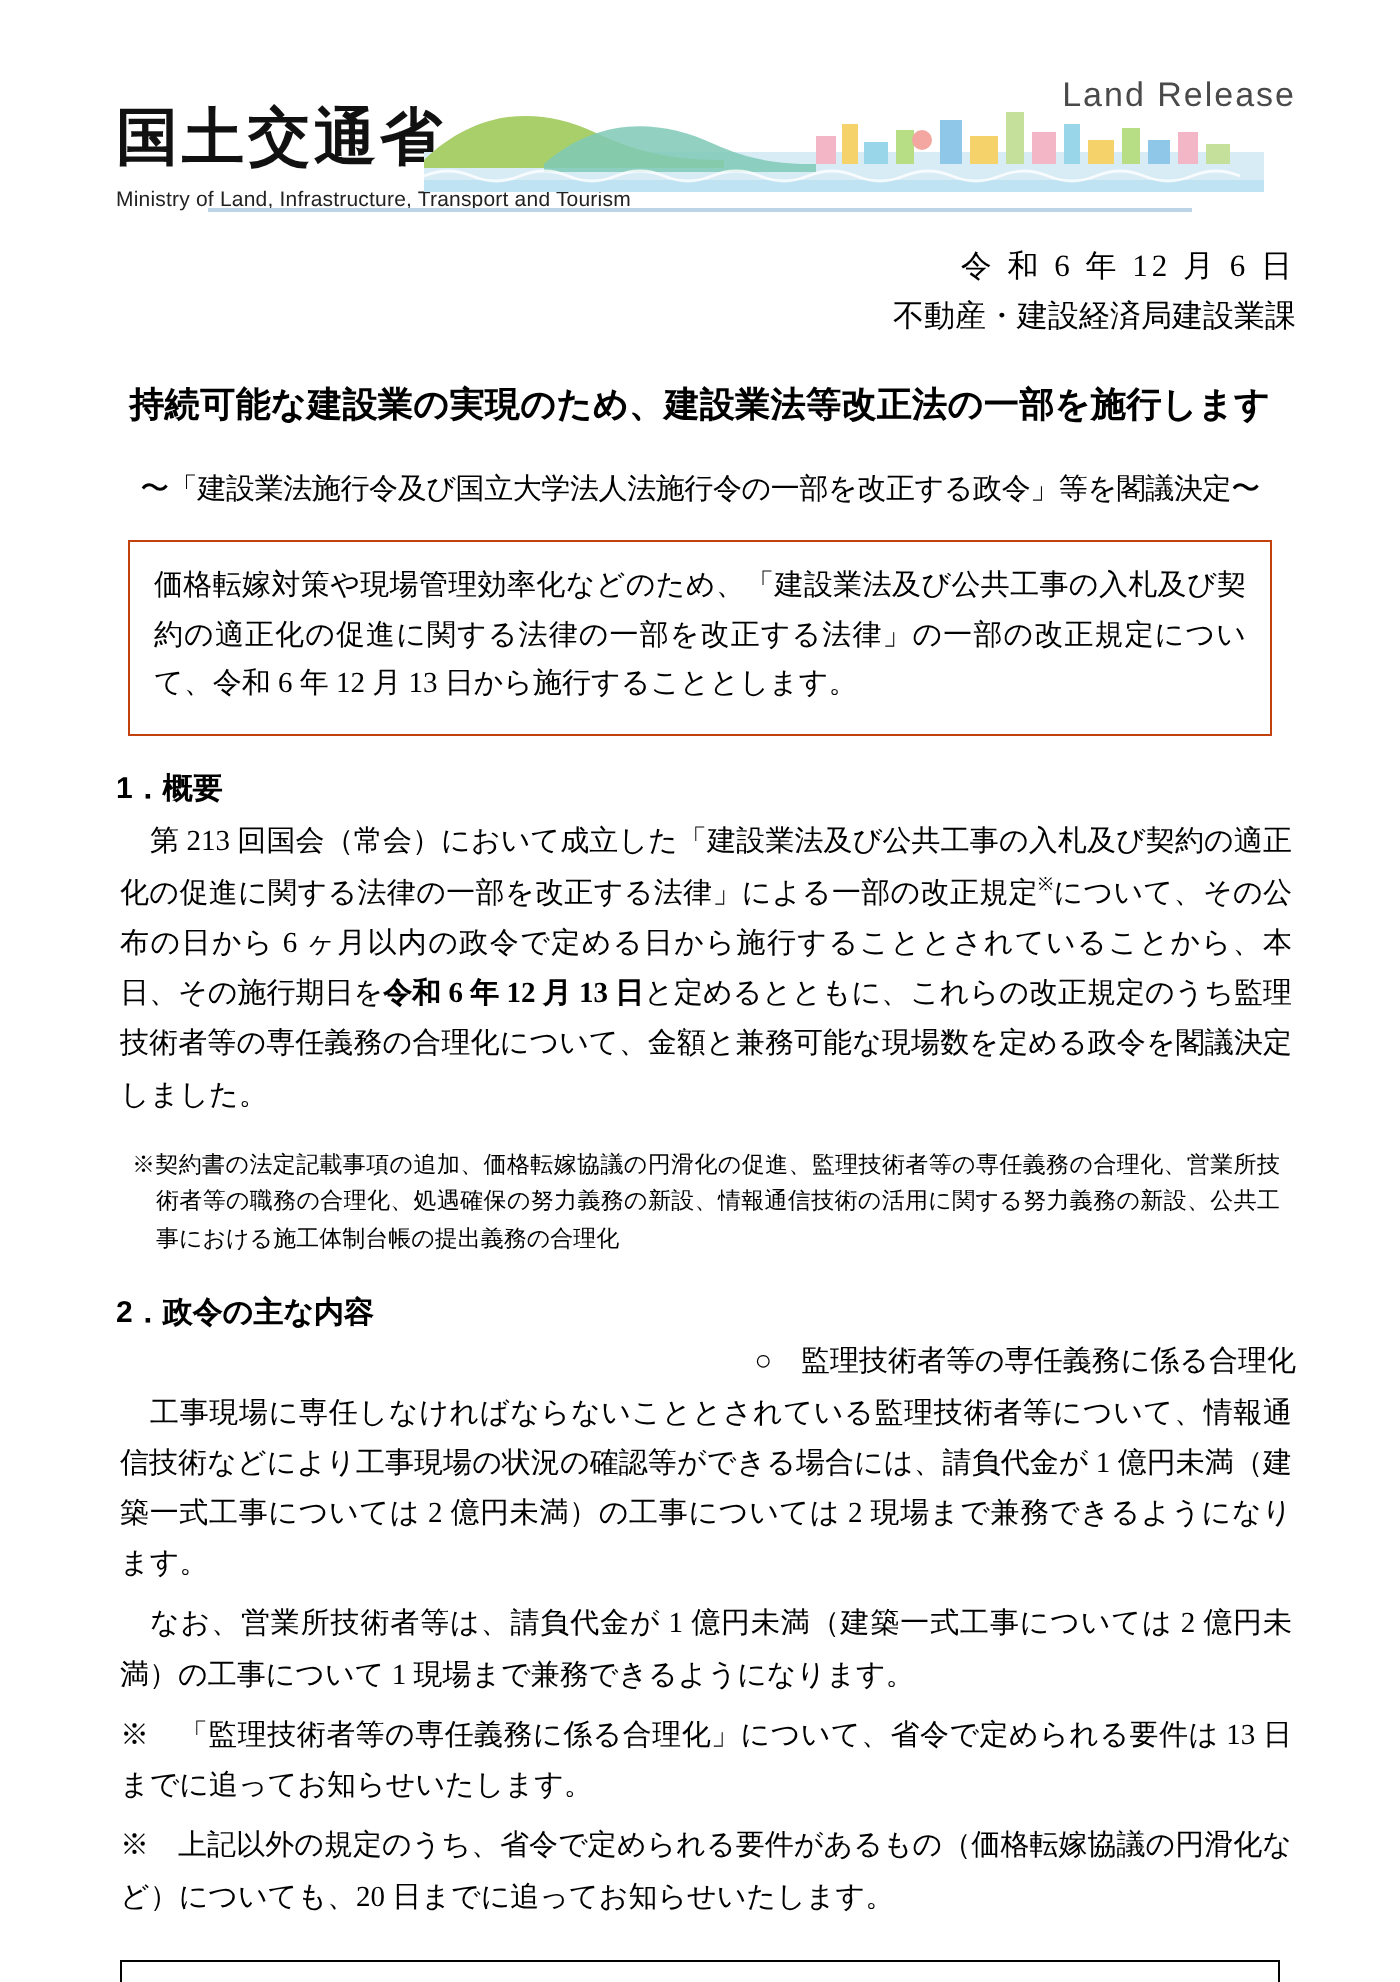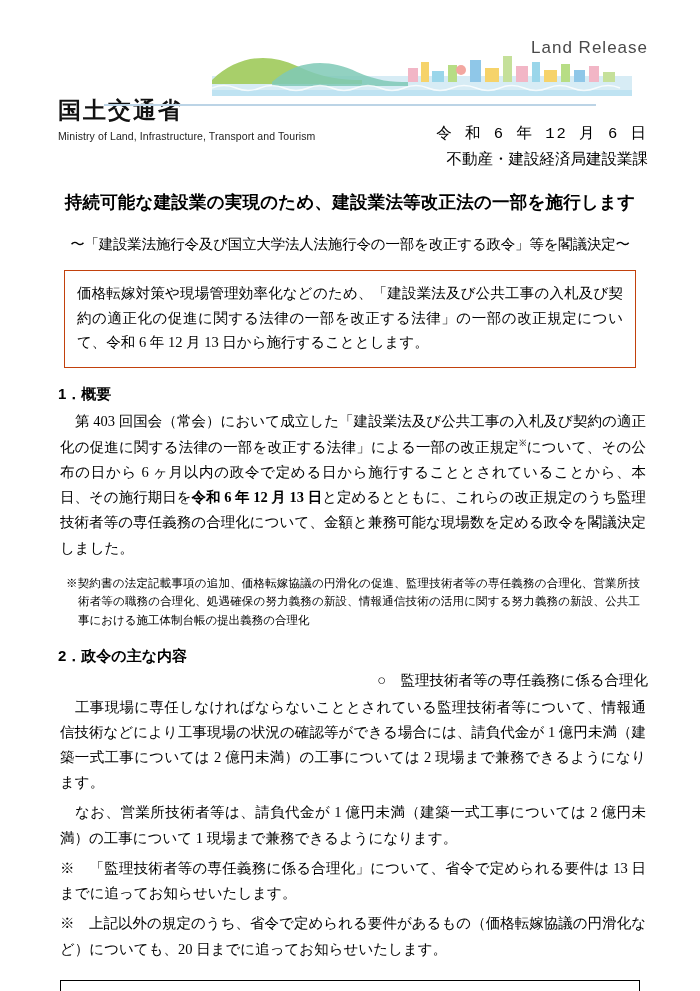--- a/index.html
+++ b/index.html
@@ -38,24 +38,23 @@
     color: #4a4a4a;
   }
   .ministry-block {
     position: absolute;
     left: 6px;
     top: 48px;
   }
   .ministry-jp {
     font-family: "Liberation Sans", "DejaVu Sans", sans-serif;
     font-weight: bold;
-    font-size: 23px;
+    font-size: 31px;
     letter-spacing: 2px;
     color: #111;
-    margin-top: 47px;
   }
   .ministry-en {
     font-family: "Liberation Sans", "DejaVu Sans", sans-serif;
     font-size: 10.5px;
     color: #222;
     margin-top: 4px;
     letter-spacing: 0.1px;
   }
   .logo-art {
     position: absolute;
@@ -75,21 +74,20 @@
 
   
   .meta {
     margin-top: 14px;
     text-align: right;
     font-size: 15.5px;
     line-height: 1.6;
   }
   .meta .date {
     letter-spacing: 2px;
-    font-family: Liberation Mono, monospace;
   }
 
   
   .doc-title {
     margin-top: 18px;
     text-align: center;
     font-family: "Liberation Sans", "DejaVu Sans", sans-serif;
     font-weight: bold;
     font-size: 17.5px;
     letter-spacing: 0.2px;
@@ -227,21 +225,21 @@
   <div class="doc-title">持続可能な建設業の実現のため、建設業法等改正法の一部を施行します</div>
   <div class="doc-subtitle">〜「建設業法施行令及び国立大学法人法施行令の一部を改正する政令」等を閣議決定〜</div>
 
   <div class="summary-box">
     <span>価格転嫁対策や現場管理効率化などのため、「建設業法及び公共工事の入札及び契約の適正化の促進に関する法律の一部を改正する法律」の一部の改正規定について、令和 6 年 12 月 13 日から施行することとします。</span>
   </div>
 
   <div class="section">
     <div class="section-head">1．概要</div>
     <div class="para indent">
-      <span>第 403 回国会（常会）において成立した「建設業法及び公共工事の入札及び契約の適正化の促進に関する法律の一部を改正する法律」による一部の改正規定</span><span class="sup">※</span><span>について、その公布の日から 6 ヶ月以内の政令で定める日から施行することとされていることから、本日、その施行期日を</span><span class="bold">令和 6 年 12 月 13 日</span><span>と定めるとともに、これらの改正規定のうち監理技術者等の専任義務の合理化について、金額と兼務可能な現場数を定める政令を閣議決定しました。</span>
+      <span>第 213 回国会（常会）において成立した「建設業法及び公共工事の入札及び契約の適正化の促進に関する法律の一部を改正する法律」による一部の改正規定</span><span class="sup">※</span><span>について、その公布の日から 6 ヶ月以内の政令で定める日から施行することとされていることから、本日、その施行期日を</span><span class="bold">令和 6 年 12 月 13 日</span><span>と定めるとともに、これらの改正規定のうち監理技術者等の専任義務の合理化について、金額と兼務可能な現場数を定める政令を閣議決定しました。</span>
     </div>
     <div class="note-block">※契約書の法定記載事項の追加、価格転嫁協議の円滑化の促進、監理技術者等の専任義務の合理化、営業所技術者等の職務の合理化、処遇確保の努力義務の新設、情報通信技術の活用に関する努力義務の新設、公共工事における施工体制台帳の提出義務の合理化</div>
   </div>
 
   <div class="section">
     <div class="section-head">2．政令の主な内容</div>
     <div class="bullet-line">○　監理技術者等の専任義務に係る合理化</div>
     <div class="para indent">工事現場に専任しなければならないこととされている監理技術者等について、情報通信技術などにより工事現場の状況の確認等ができる場合には、請負代金が 1 億円未満（建築一式工事については 2 億円未満）の工事については 2 現場まで兼務できるようになります。</div>
     <div class="para indent">なお、営業所技術者等は、請負代金が 1 億円未満（建築一式工事については 2 億円未満）の工事について 1 現場まで兼務できるようになります。</div>
     <div class="star-para">※　「監理技術者等の専任義務に係る合理化」について、省令で定められる要件は 13 日までに追ってお知らせいたします。</div>

